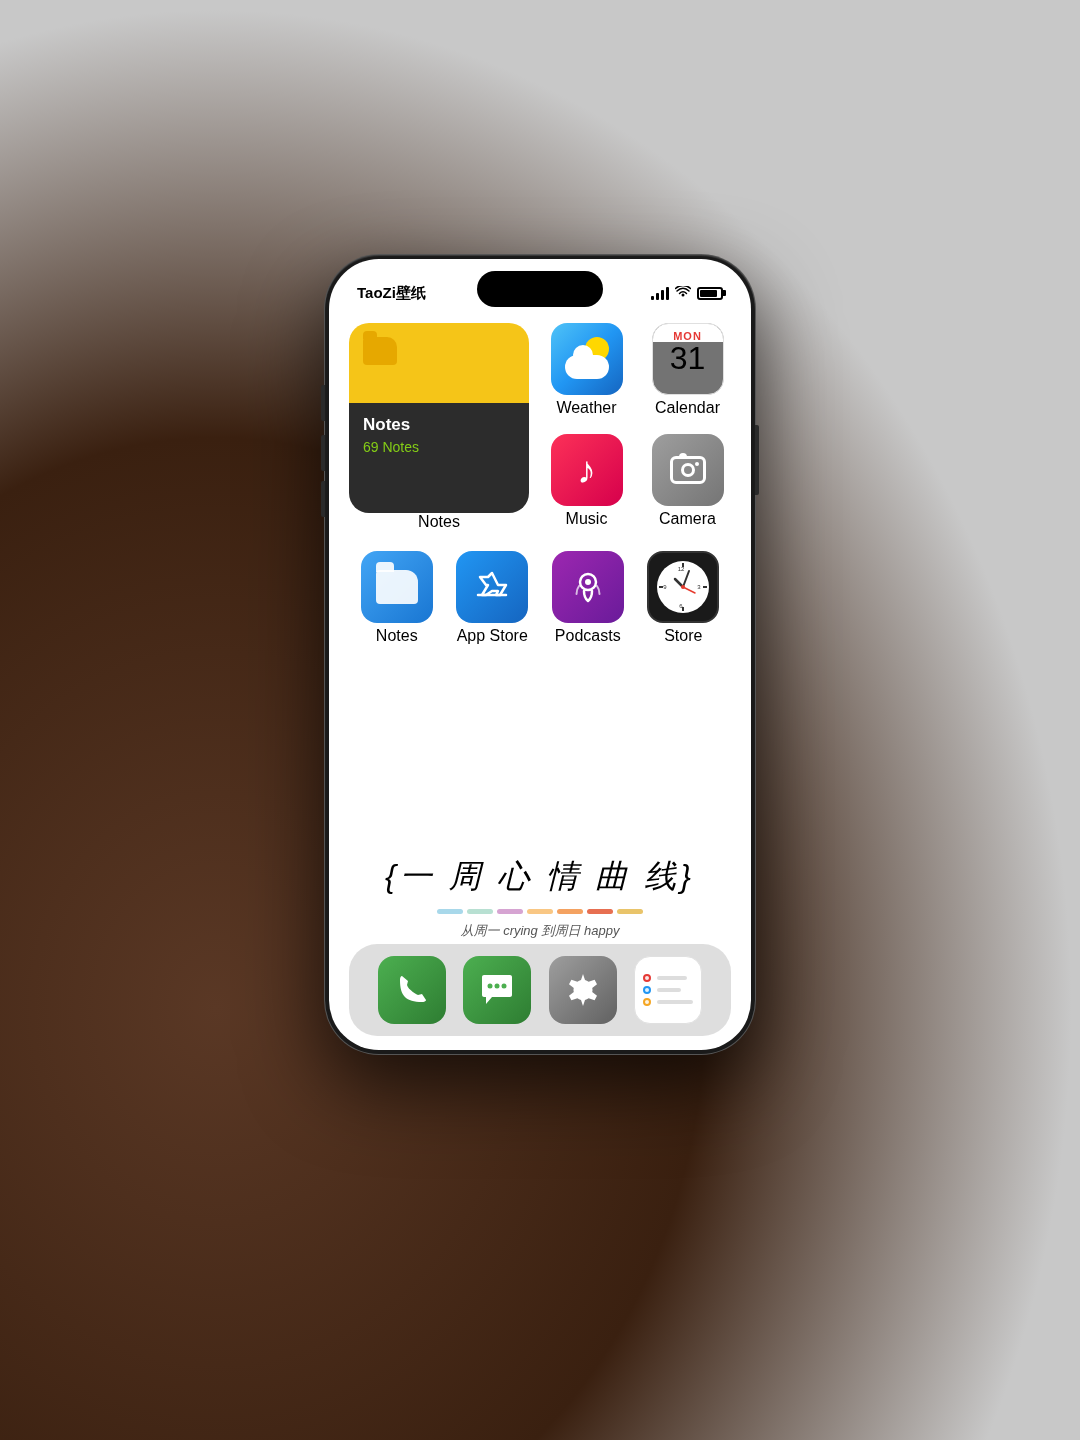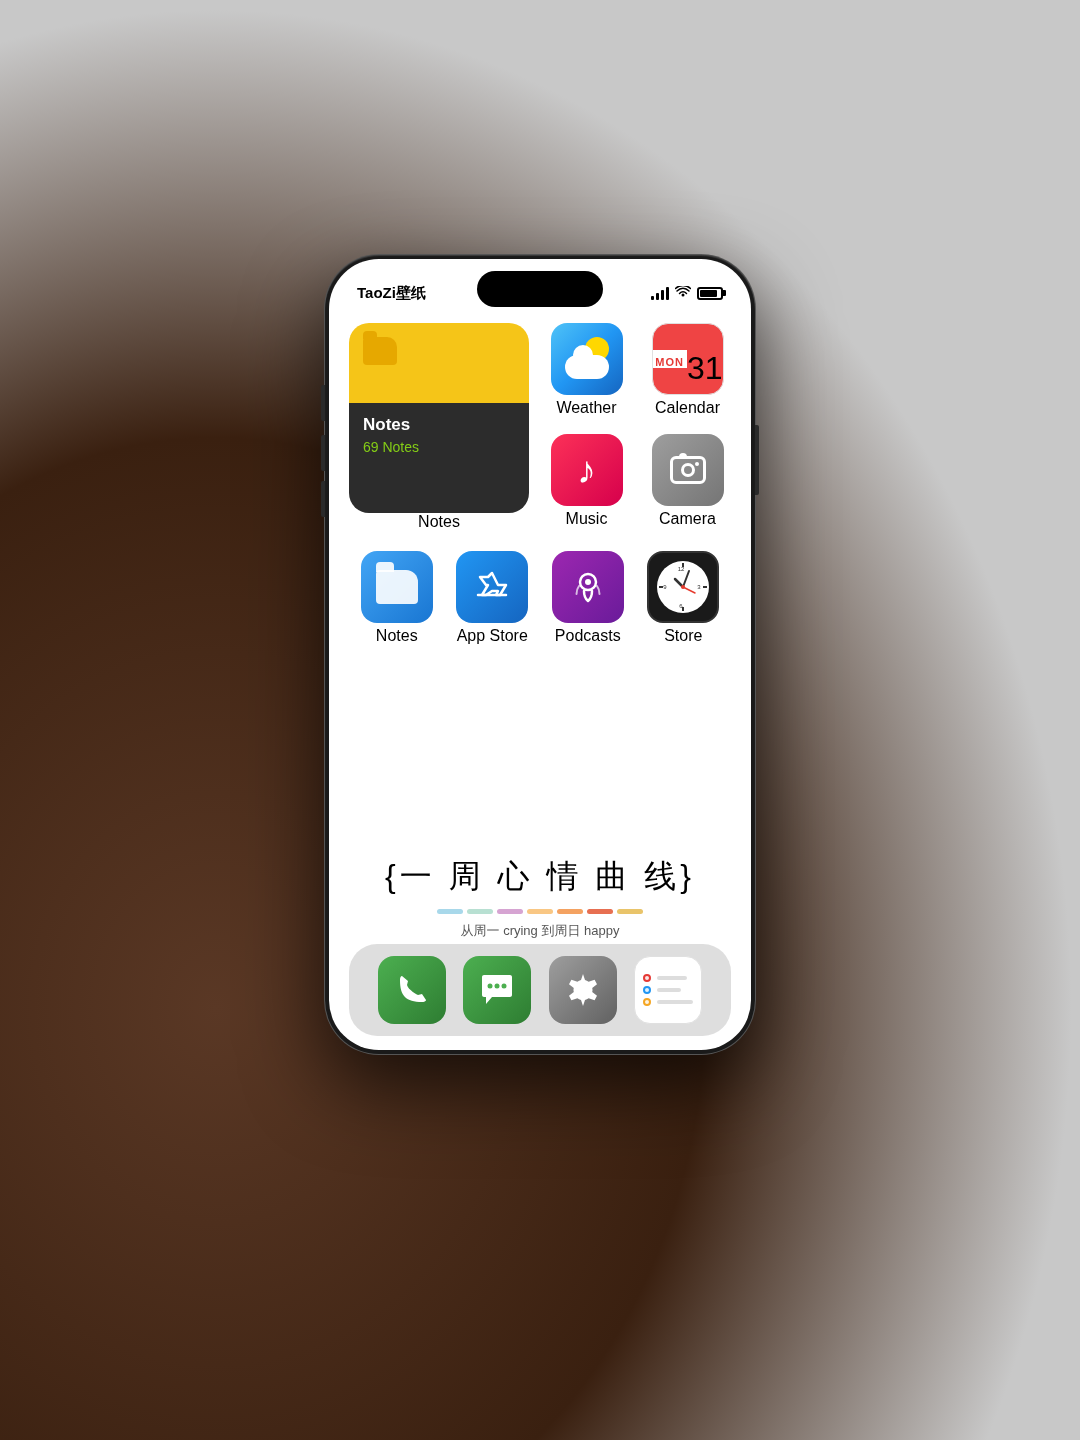--- a/index.html
+++ b/index.html
@@ -287,42 +287,42 @@
       top: -10px;
       left: 8px;
       width: 20px;
       height: 20px;
       background: #fff;
       border-radius: 50%;
     }
 
     
     .calendar-icon {
-      background: #ef4444;
+      background: #737373;
       border: 1px solid #e0e0e0;
-      flex-direction: row;
+      flex-direction: column;
       justify-content: flex-start;
       padding: 0;
     }
     .calendar-header {
       background: #fff;
       width: 100%;
       text-align: center;
       color: #e53935;
       font-size: 11px;
       font-weight: 700;
       padding-top: 6px;
       letter-spacing: 1px;
     }
     .calendar-day {
       font-size: 32px;
       font-weight: 200;
       color: #000;
       line-height: 1;
-      margin-top: 18px;
+      margin-top: 0;
     }
 
     
     .music-icon {
       background: linear-gradient(135deg, #fc3158 0%, #d6004c 100%);
     }
     .music-note {
       color: #fff;
       font-size: 38px;
     }
@@ -413,20 +413,21 @@
     }
 
     
     .mood-section {
       position: absolute;
       bottom: 110px;
       left: 0;
       right: 0;
       text-align: center;
       padding: 0 20px;
+      font-style: italic;
     }
 
     .mood-title {
       font-size: 32px;
       font-weight: 400;
       color: #000;
       margin-bottom: 10px;
       letter-spacing: 4px;
     }
 

